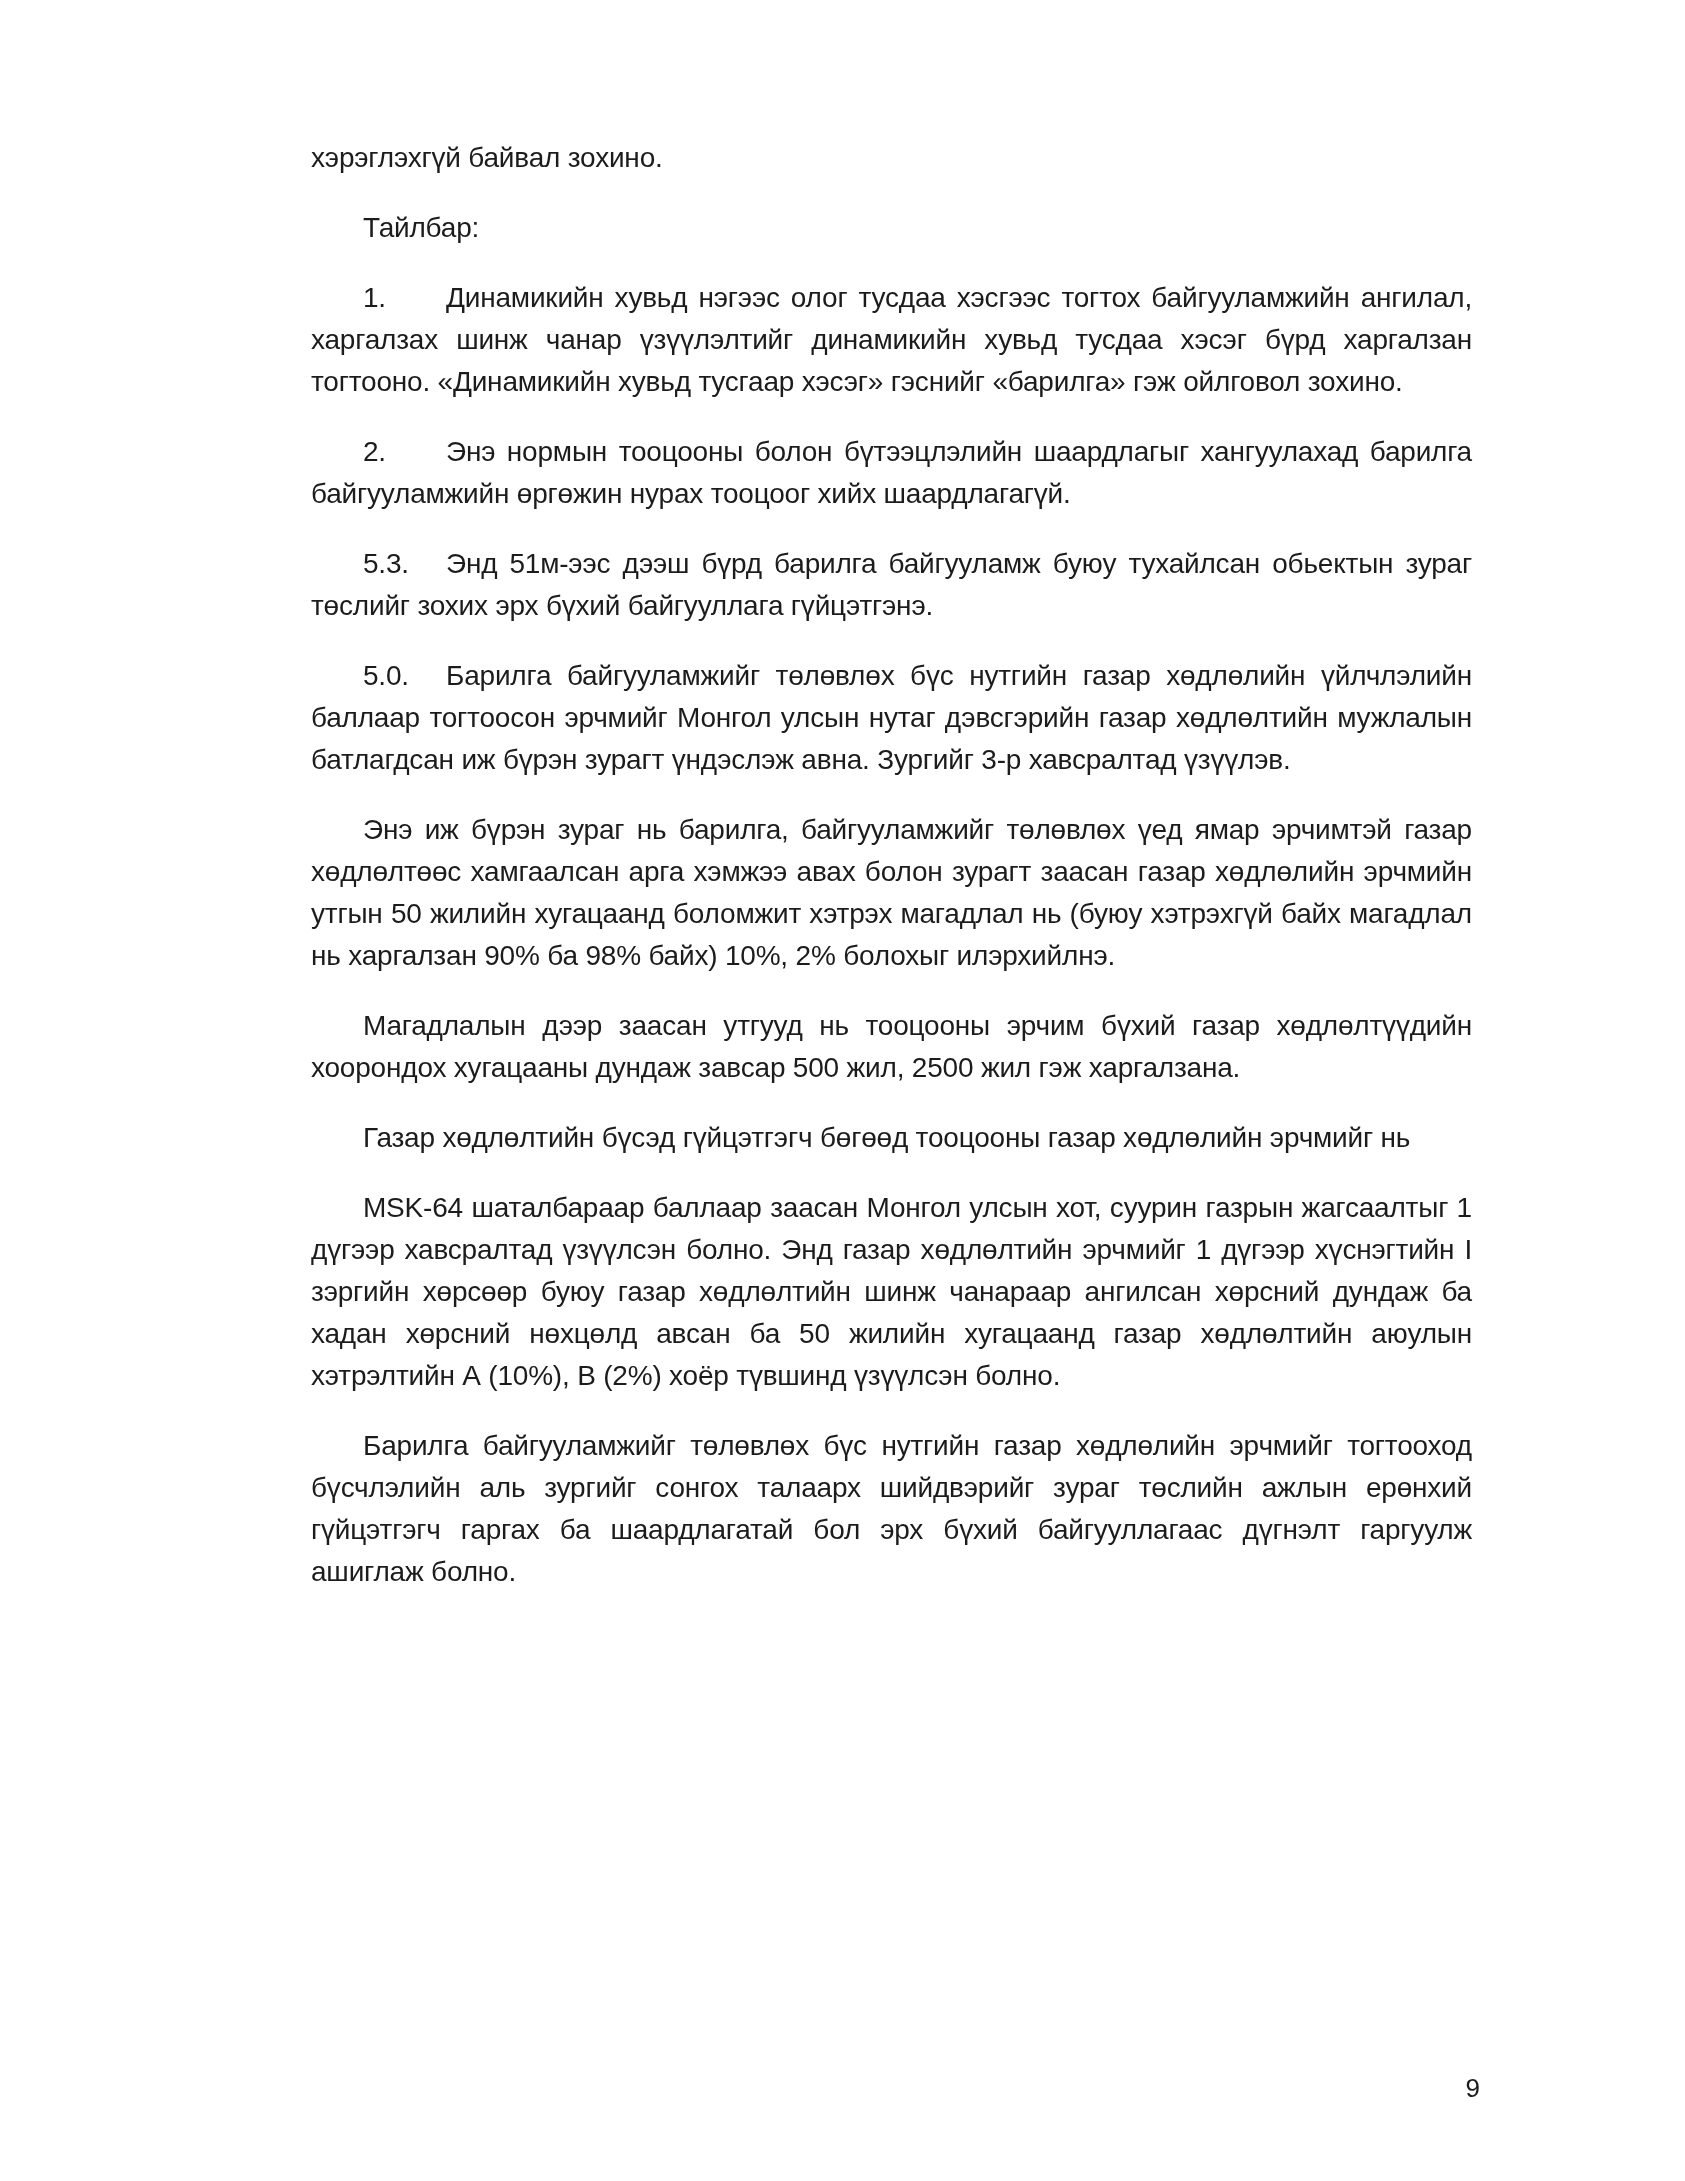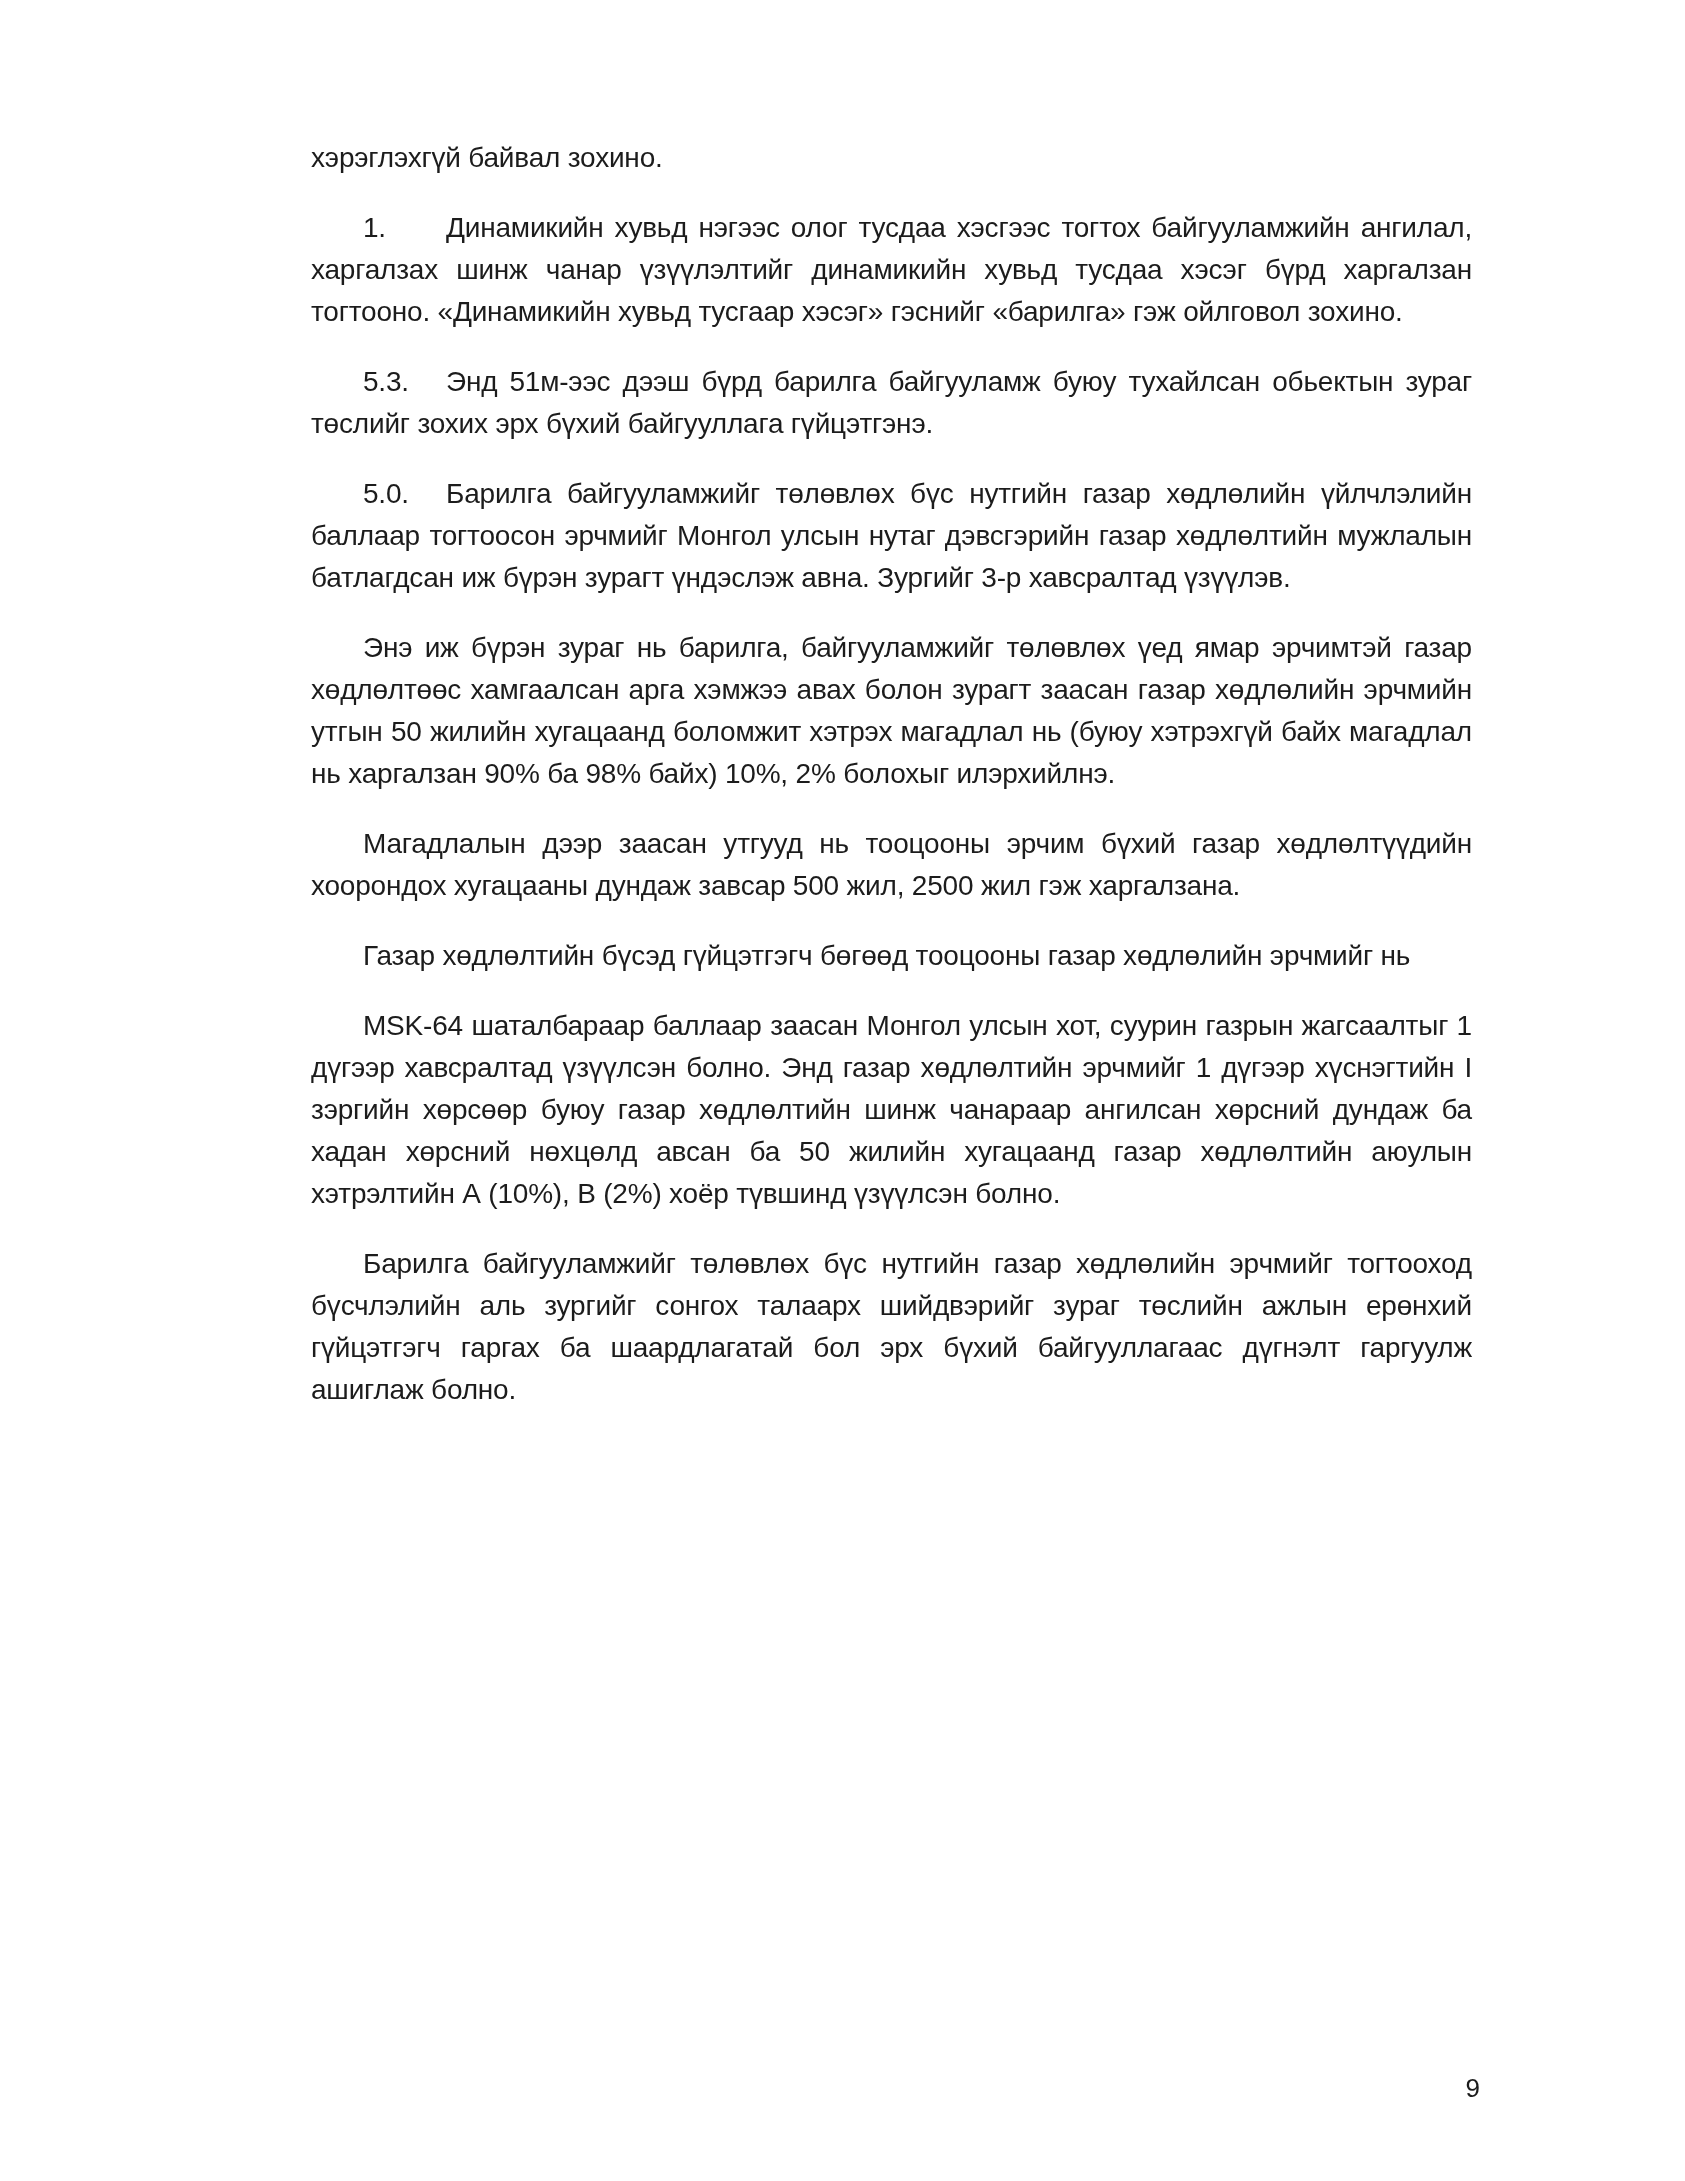--- a/index.html
+++ b/index.html
@@ -49,23 +49,25 @@
     line-height: 32px;
   }
 </style>
 </head>
 <body>
 
 <div class="page">
   <div class="content">
   <p class="para no-indent"><span class="para-text">хэрэглэхгүй байвал зохино.</span></p>
 
+  <p class="para"><span class="para-text">Тайлбар:</span></p>
 
   <p class="para"><span class="marker">1.</span><span class="para-text">Динамикийн хувьд нэгээс олог тусдаа хэсгээс тогтох байгууламжийн ангилал, харгалзах шинж чанар үзүүлэлтийг динамикийн хувьд тусдаа хэсэг бүрд харгалзан тогтооно.  «Динамикийн хувьд тусгаар хэсэг» гэснийг «барилга» гэж ойлговол зохино.</span></p>
 
+  <p class="para"><span class="marker">2.</span><span class="para-text">Энэ нормын тооцооны болон бүтээцлэлийн шаардлагыг хангуулахад барилга байгууламжийн өргөжин нурах тооцоог хийх шаардлагагүй.</span></p>
 
   <p class="para"><span class="marker">5.3.</span><span class="para-text">Энд 51м-ээс дээш бүрд барилга байгууламж буюу тухайлсан обьектын зураг төслийг зохих эрх бүхий байгууллага гүйцэтгэнэ.</span></p>
 
   <p class="para"><span class="marker">5.0.</span><span class="para-text">Барилга байгууламжийг төлөвлөх бүс нутгийн газар хөдлөлийн үйлчлэлийн баллаар тогтоосон эрчмийг Монгол улсын нутаг дэвсгэрийн газар хөдлөлтийн мужлалын батлагдсан иж бүрэн зурагт үндэслэж авна. Зургийг 3-р хавсралтад үзүүлэв.</span></p>
 
   <p class="para"><span class="para-text">Энэ иж бүрэн зураг нь барилга, байгууламжийг төлөвлөх үед ямар эрчимтэй газар хөдлөлтөөс хамгаалсан арга хэмжээ авах болон зурагт заасан газар хөдлөлийн эрчмийн утгын 50 жилийн хугацаанд боломжит хэтрэх магадлал нь (буюу хэтрэхгүй байх магадлал нь харгалзан 90% ба 98% байх) 10%, 2% болохыг илэрхийлнэ.</span></p>
 
   <p class="para"><span class="para-text">Магадлалын дээр заасан утгууд нь тооцооны эрчим бүхий газар хөдлөлтүүдийн хоорондох хугацааны дундаж завсар 500 жил, 2500 жил гэж харгалзана.</span></p>
 
   <p class="para"><span class="para-text">Газар хөдлөлтийн бүсэд гүйцэтгэгч бөгөөд тооцооны газар хөдлөлийн эрчмийг нь</span></p>

